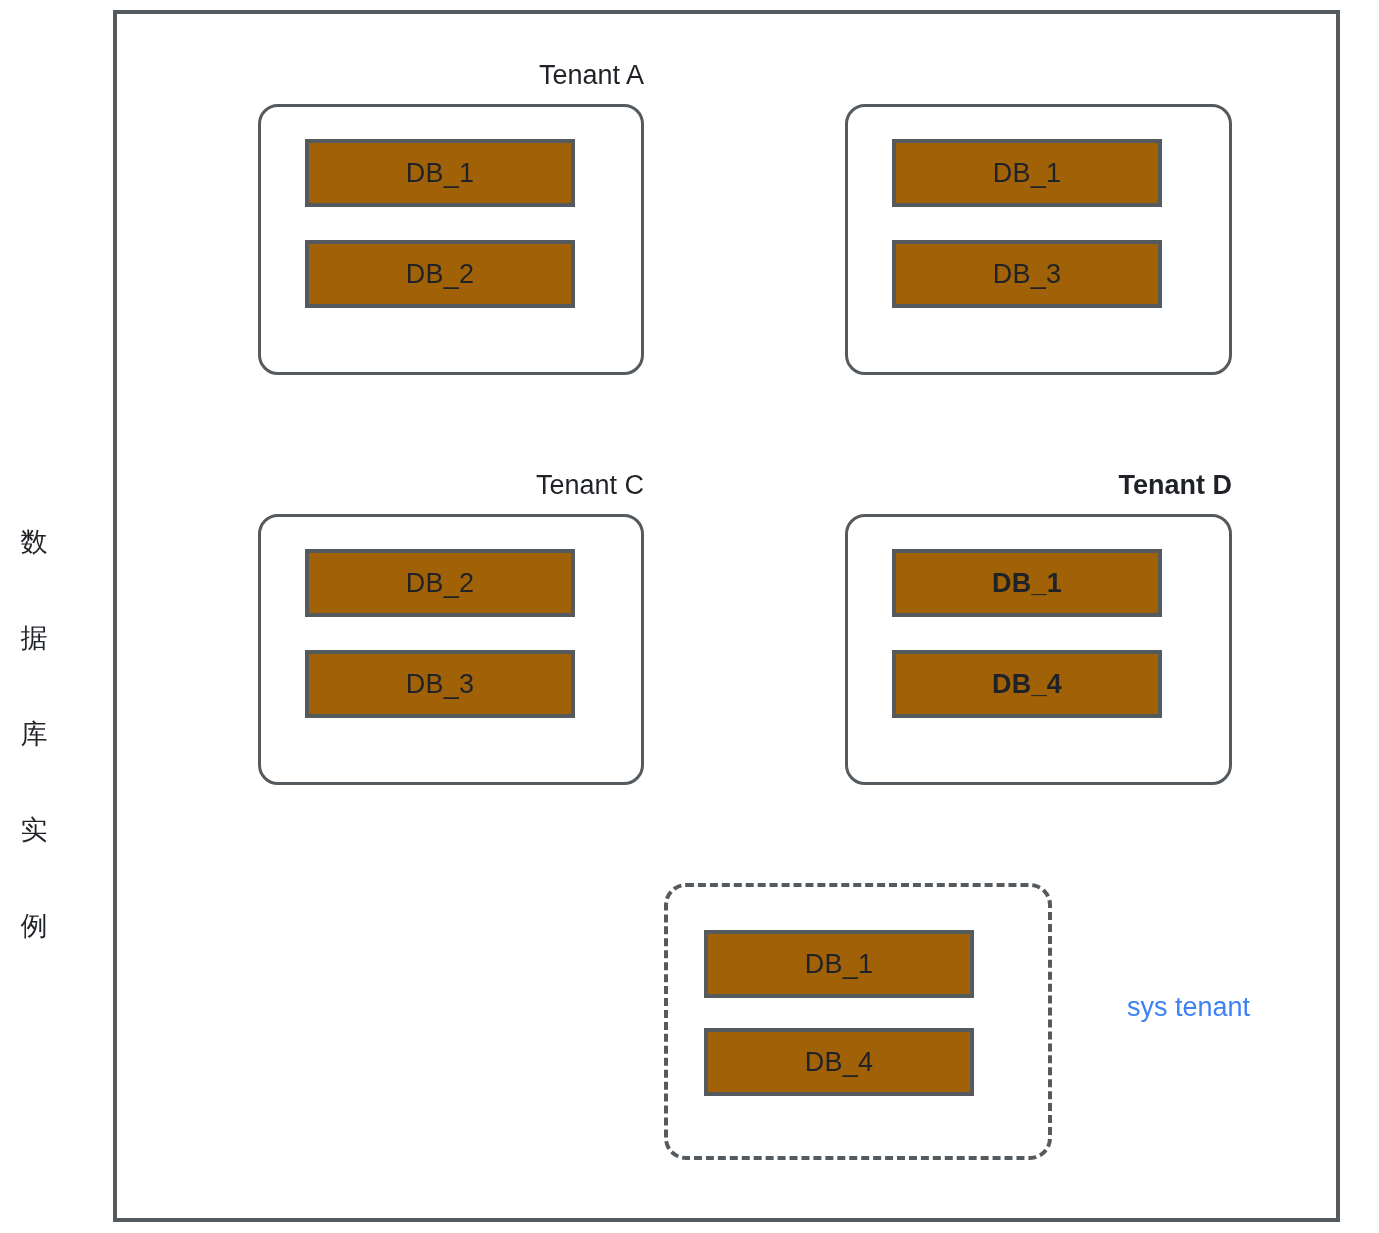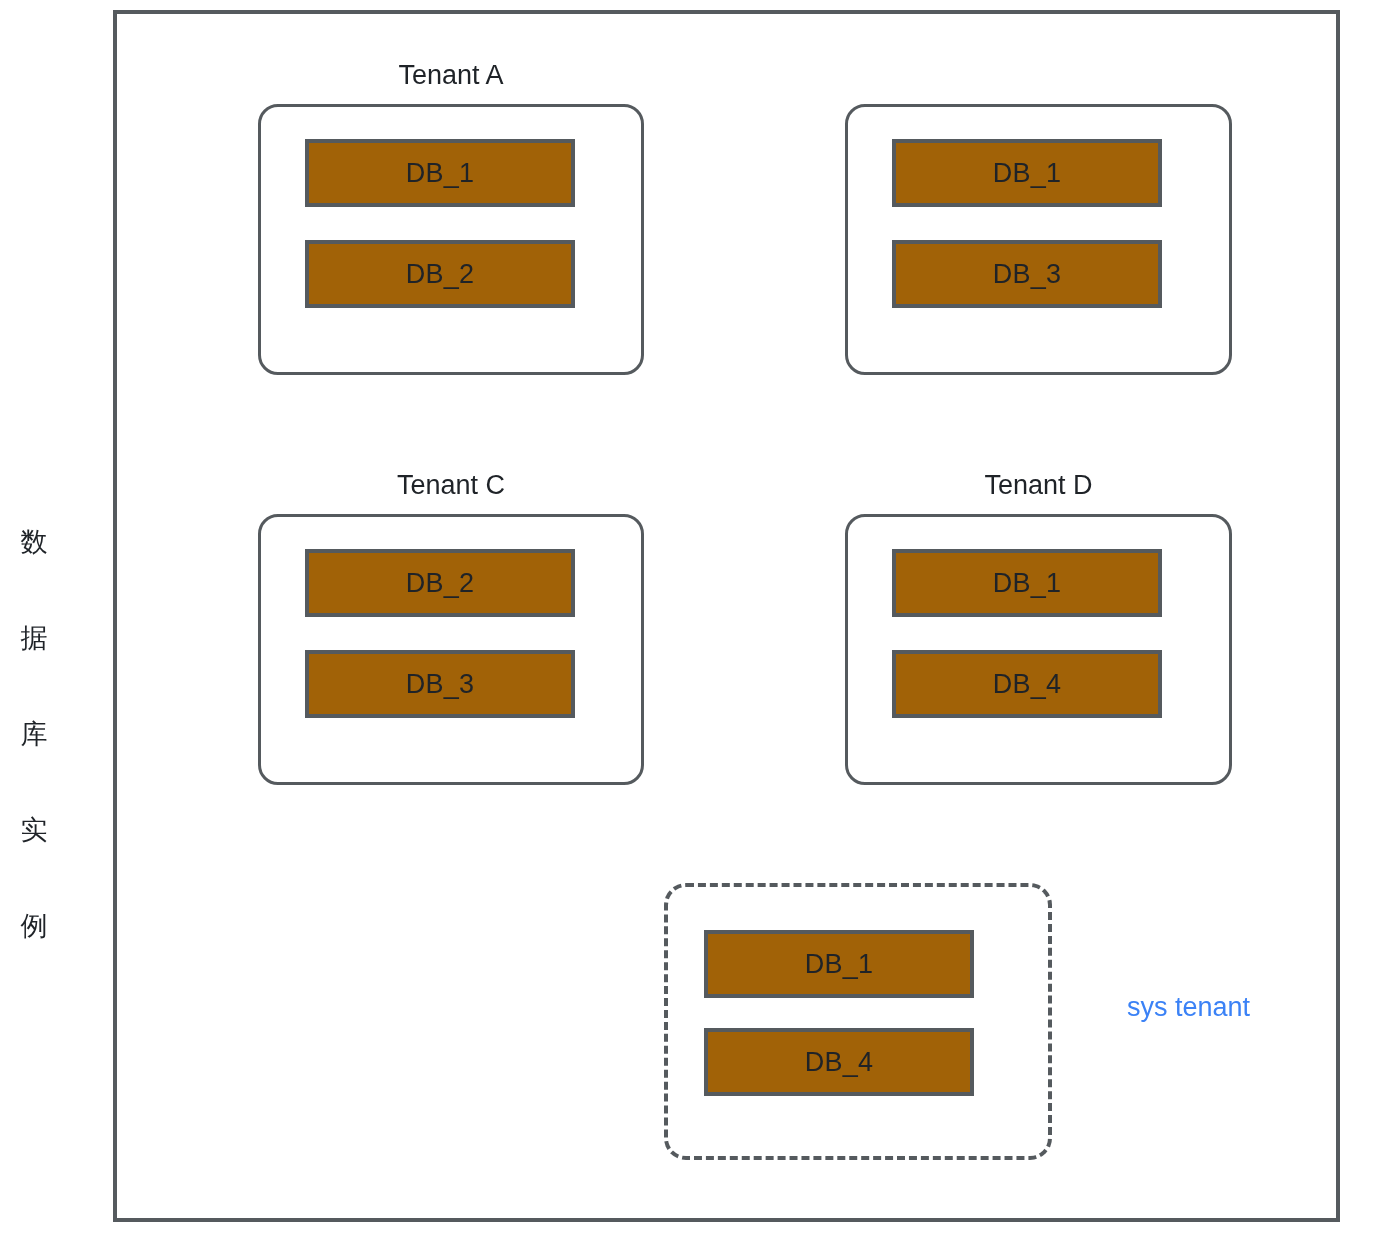--- a/index.html
+++ b/index.html
@@ -52,21 +52,21 @@
 
   
   .tenant-group {
     position: absolute;
   }
   .tenant-title {
     position: absolute;
     top: 0;
     left: 0;
     width: 100%;
-    text-align: center;
+    text-align: right;
     font-size: 27px;
     color: #1f2328;
     white-space: nowrap;
   }
   .tenant-box {
     position: absolute;
     top: 44px;
     left: 0;
     width: 100%;
     height: 271px;
@@ -156,21 +156,21 @@
     </div>
 
     <div class="tenant-group" style="left:141px; top:456px; width:386px; height:315px;">
       <div class="tenant-title">Tenant C</div>
       <div class="tenant-box">
         <div class="db-block slot-0">DB_2</div>
         <div class="db-block slot-1">DB_3</div>
       </div>
     </div>
 
-    <div class="tenant-group" style="left:728px; top:456px; width:387px; height:315px;">
+    <div class="tenant-group" style="left:728px; top:456px; width:387px; height:315px;font-weight:bold;">
       <div class="tenant-title">Tenant D</div>
       <div class="tenant-box">
         <div class="db-block slot-0">DB_1</div>
         <div class="db-block slot-1">DB_4</div>
       </div>
     </div>
 
     <div id="sys-tenant-group">
       <div id="sys-tenant-box">
         <div class="db-block slot-0">DB_1</div>

